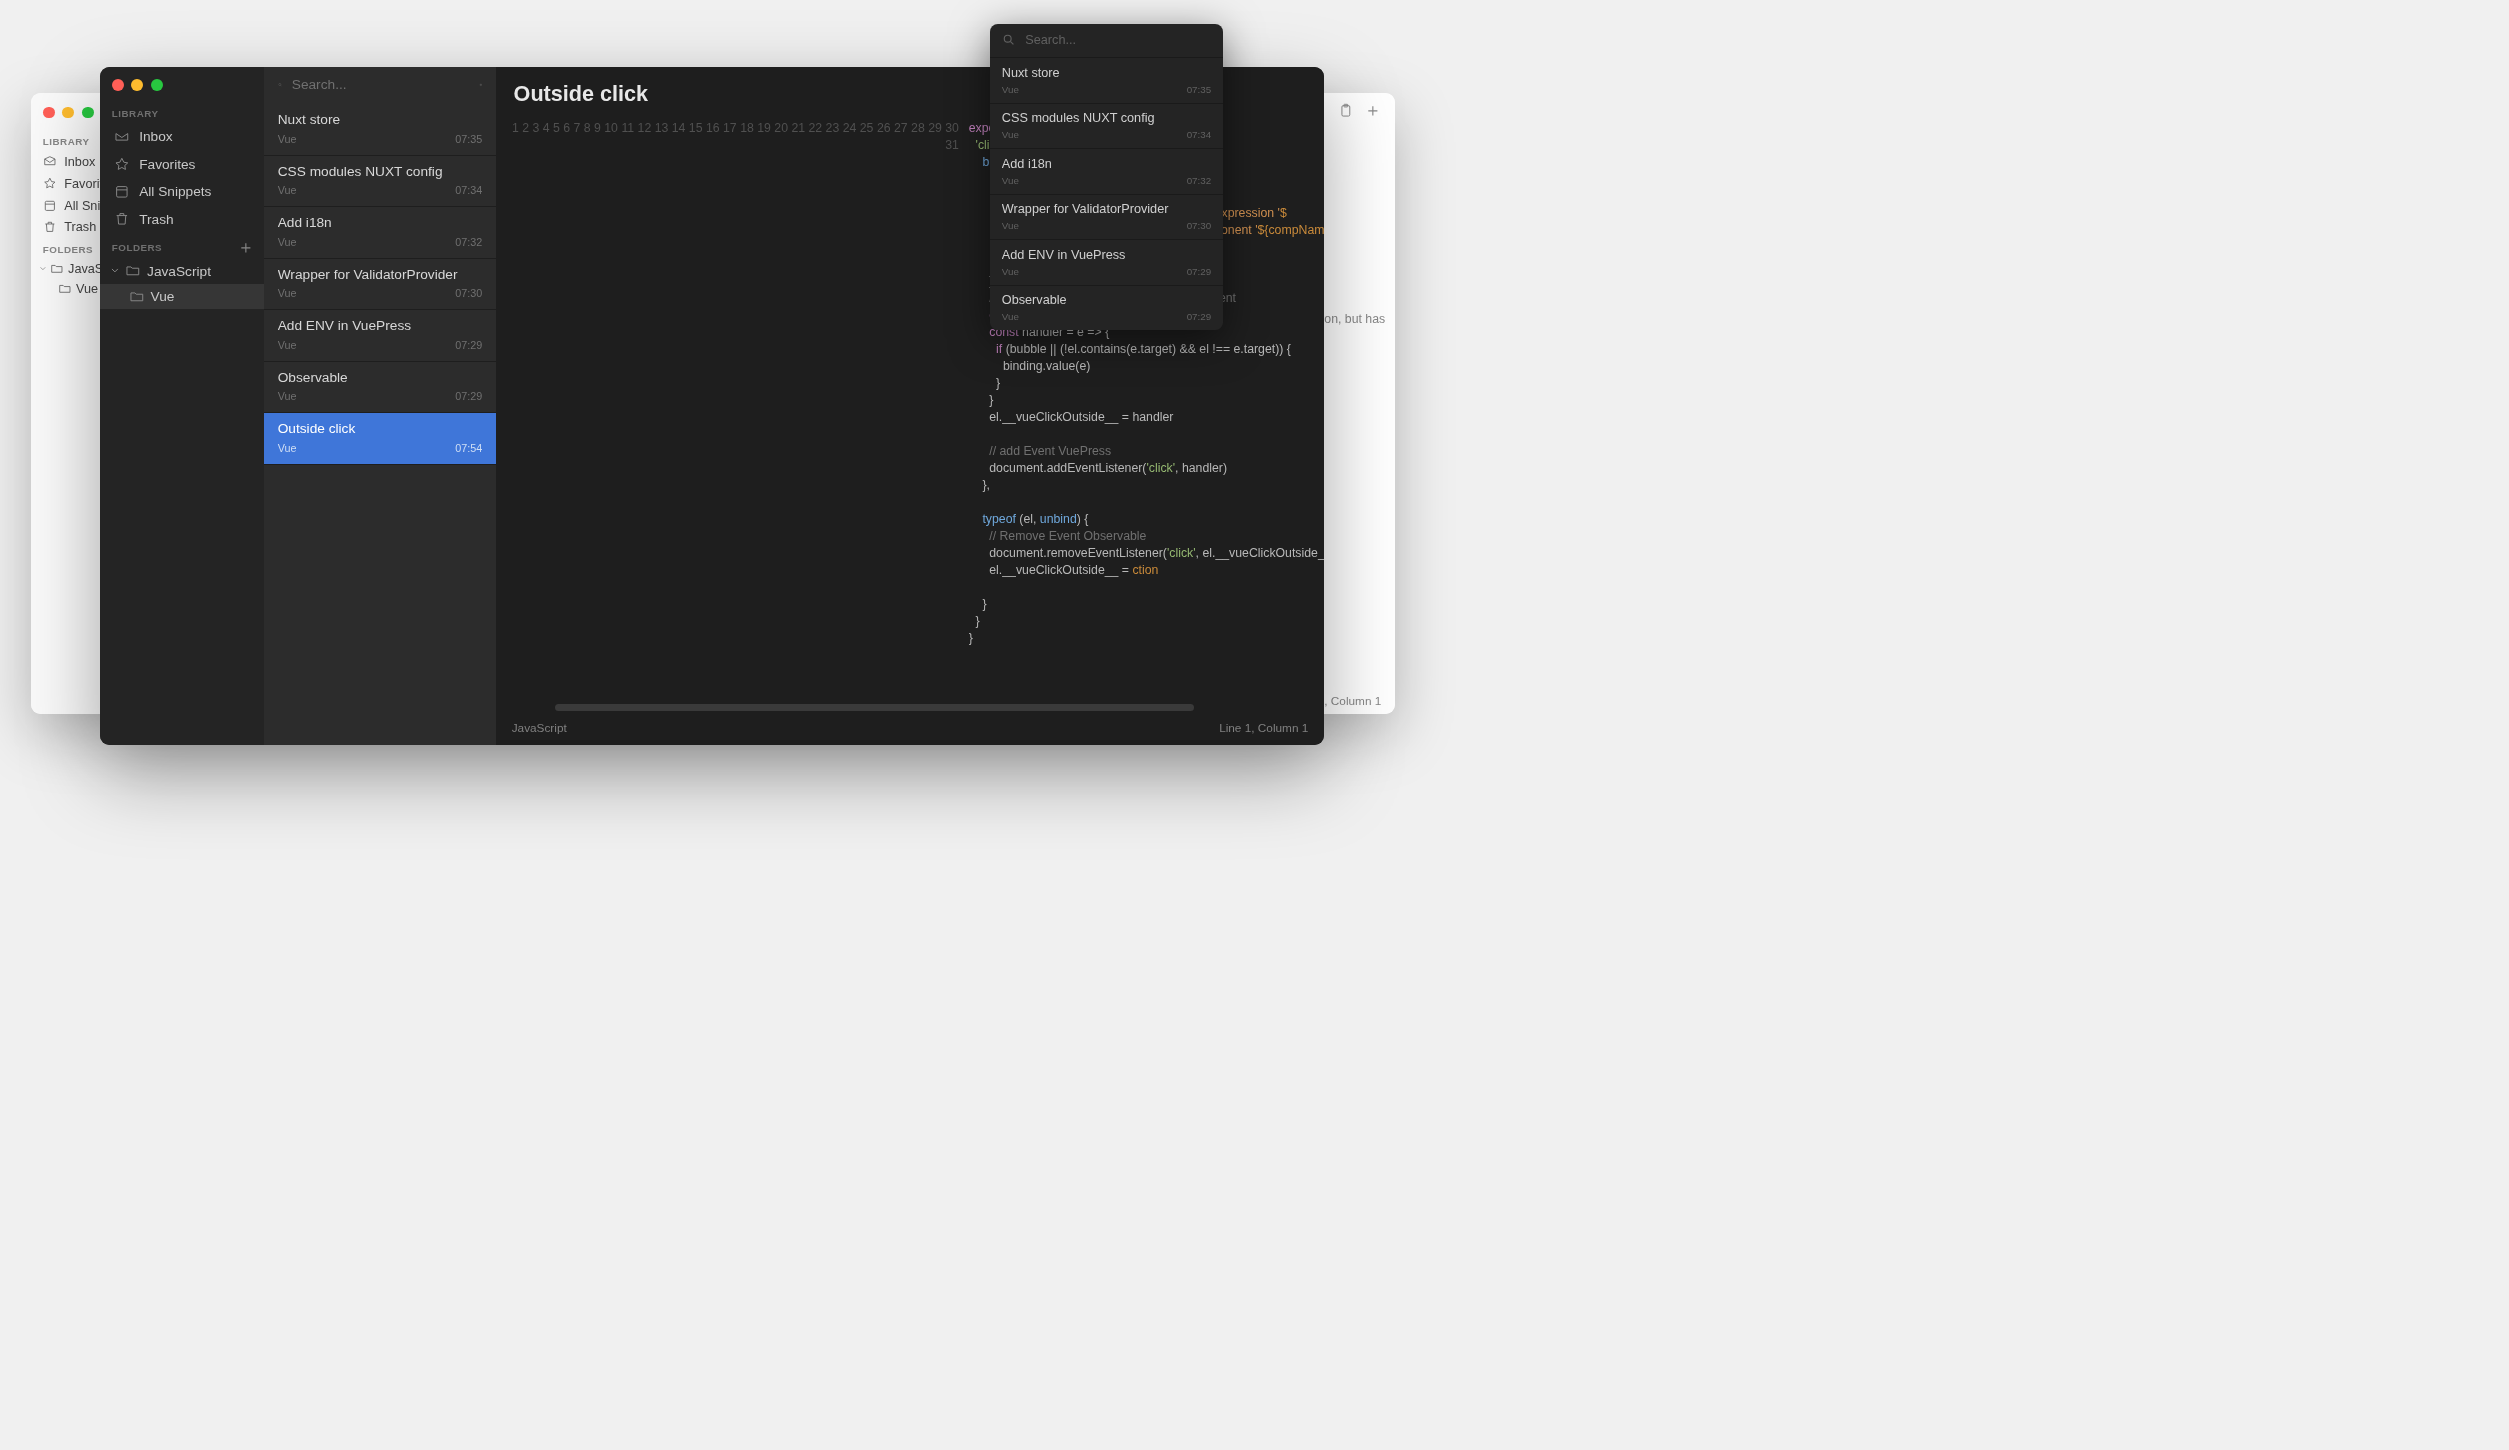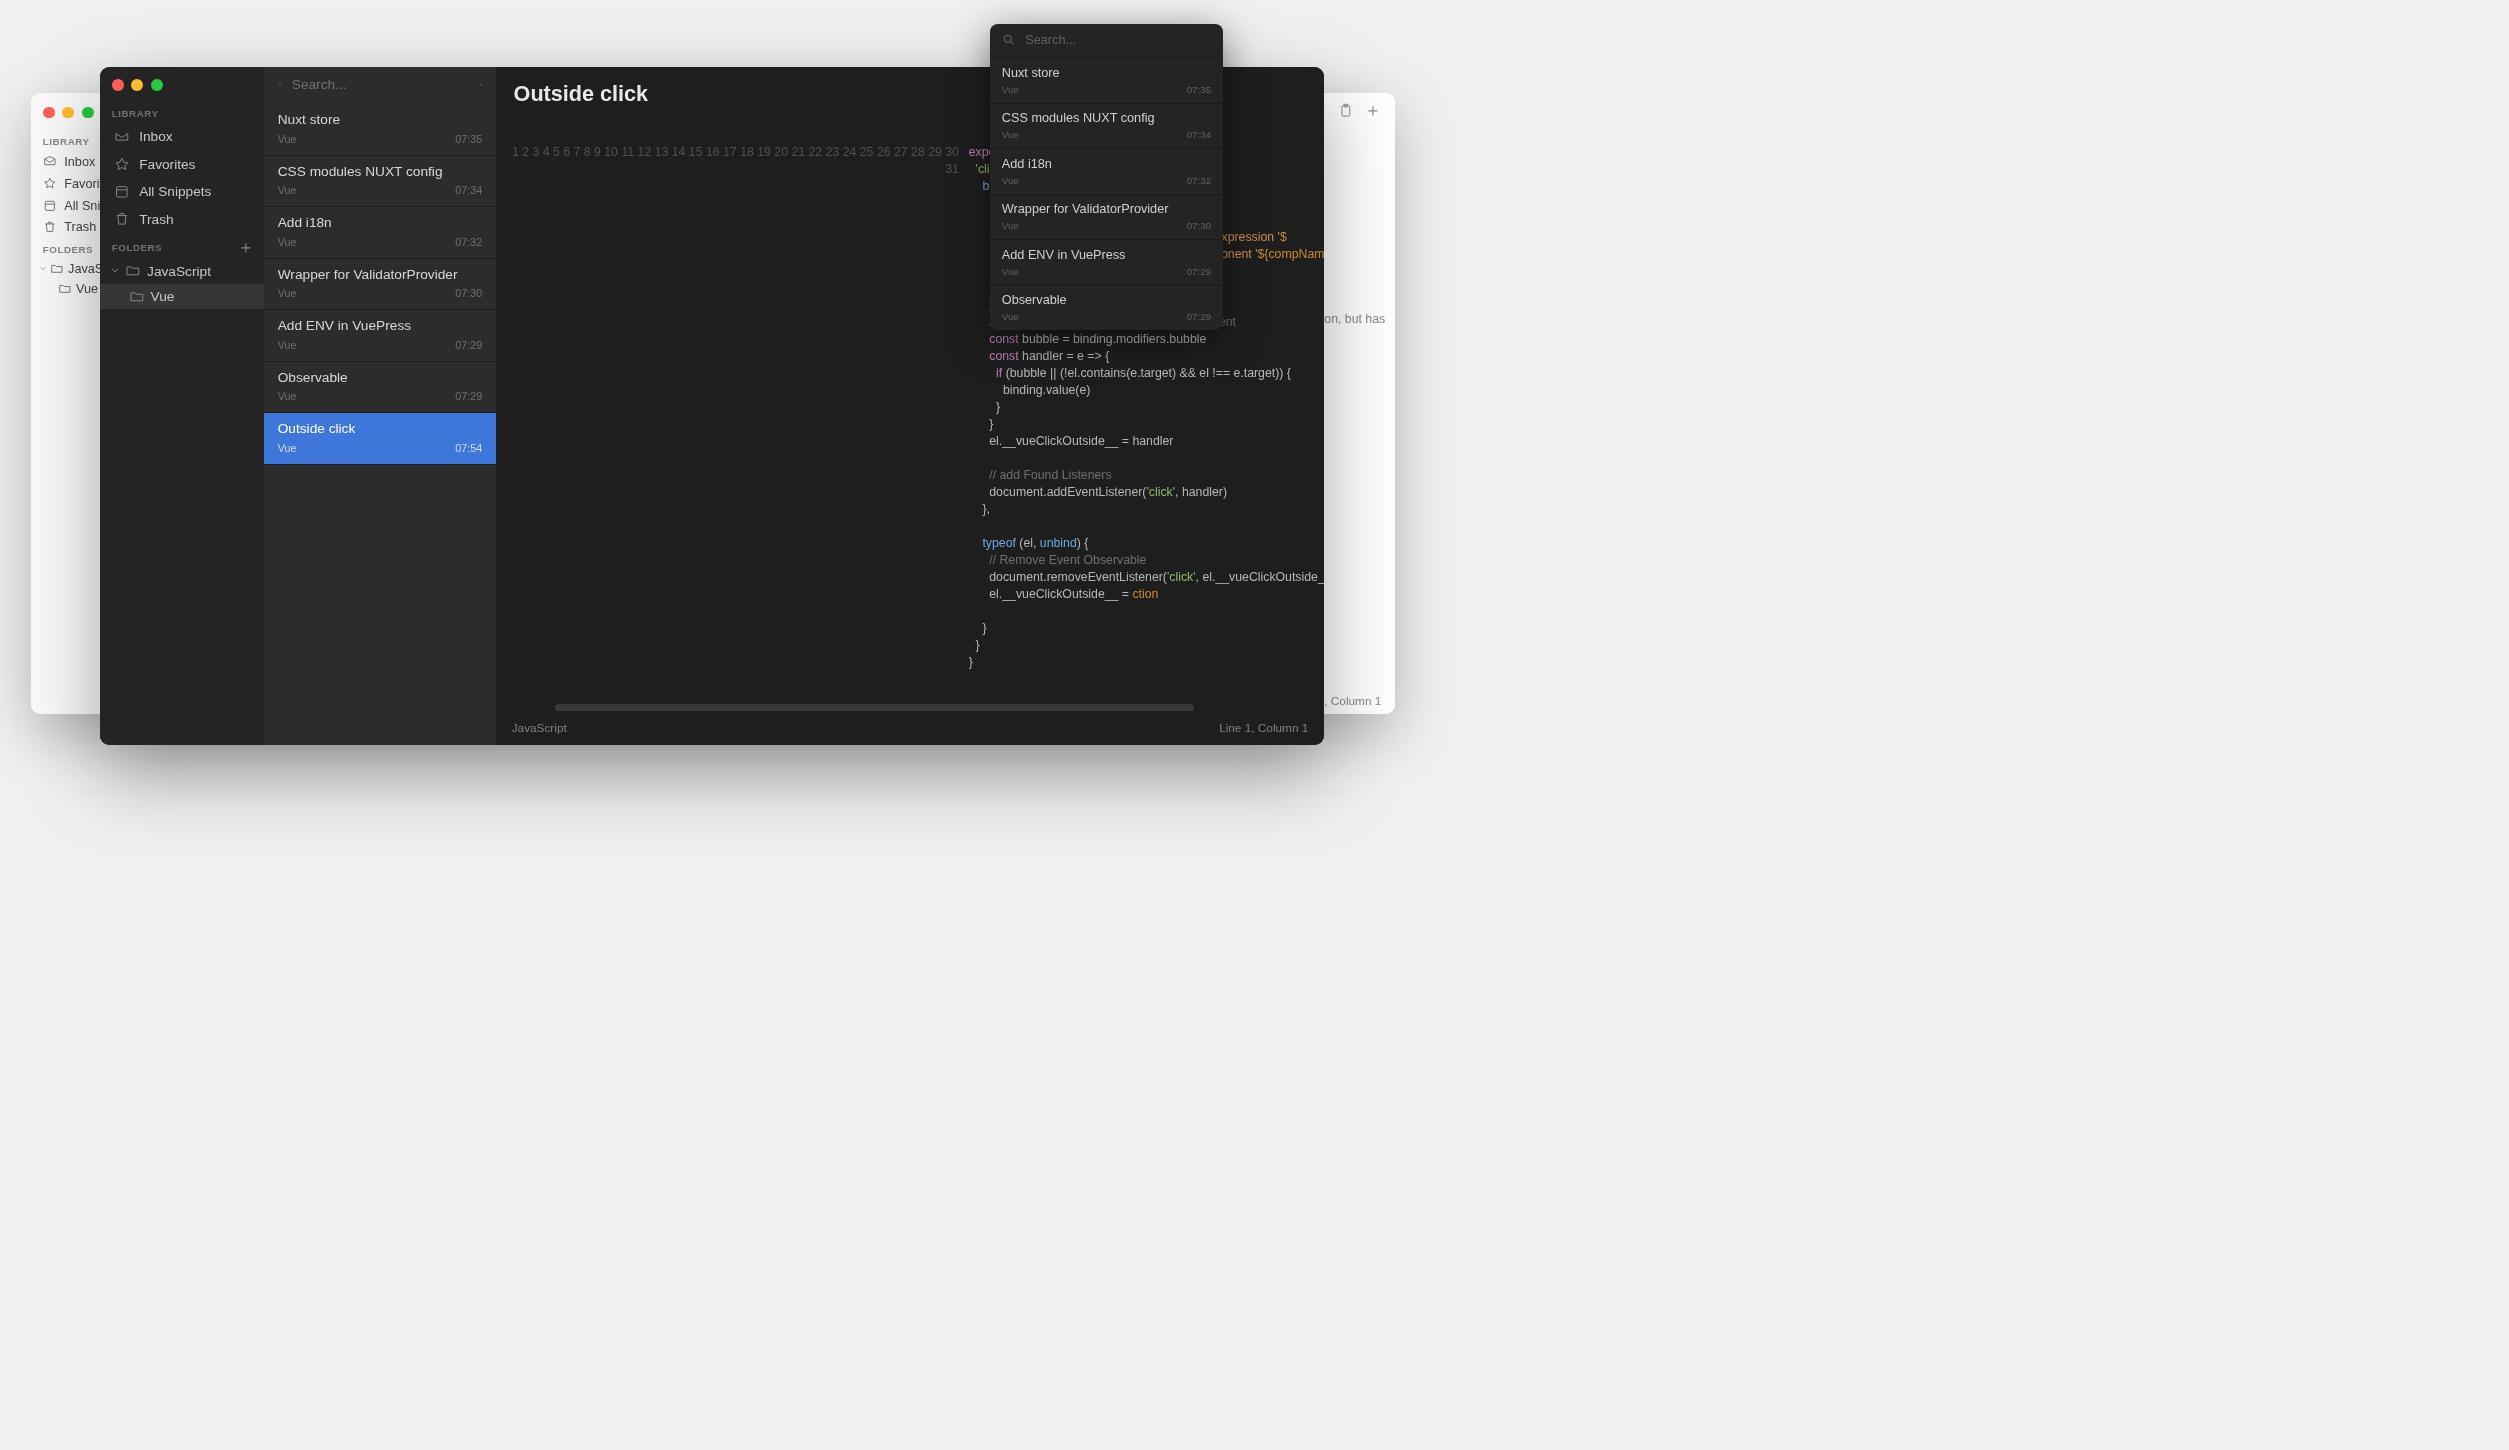--- a/index.html
+++ b/index.html
@@ -51,21 +51,21 @@
 
 .window-dark .snip { padding: 7.8px 13.7px 9.8px; border-bottom: 1px solid #1e1e1e; cursor:pointer; }
 .window-dark .snip.sel { background: #3f76d9; color:#fff; }
 .window-dark .snip .title { font-size: 13.7px; color: #d8d8d8; margin-bottom: 5.9px; font-weight:500; overflow:hidden; white-space:nowrap; text-overflow:ellipsis;}
 .window-dark .snip.sel .title { color:#fff; }
 .window-dark .snip .meta { display:flex; justify-content:space-between; font-size:10.8px; color:#707070; }
 .window-dark .snip.sel .meta { color: #d0dff5; }
 
 .window-dark .editor { flex:1; background:#1e1e1e; display:flex; flex-direction:column; position:relative; overflow:hidden;}
 .window-dark .ed-title { font-size:21.6px; font-weight:700; color:#e8e8e8; padding: 13.7px 17.6px 9.8px; }
-.window-dark .code-area { flex:1; display:flex; overflow:hidden; font-family: 'SF Mono', Menlo, Consolas, monospace; font-size:12.3px; line-height:17px; padding: 3.9px 0 0 7.8px; margin-top: 24px;}
+.window-dark .code-area { flex:1; display:flex; overflow:hidden; font-family: 'SF Mono', Menlo, Consolas, monospace; font-size:12.3px; line-height:17px; padding: 3.9px 0 0 7.8px;}
 .window-dark .gutter { text-align:right; color:#505050; padding: 0 9.8px 0 5.9px; user-select:none; }
 .window-dark .code { color:#b8b8b8; white-space:pre; overflow-x:auto; }
 .window-dark .code::-webkit-scrollbar { height:9.8px; }
 .window-dark .code::-webkit-scrollbar-thumb { background:#444; border-radius:4.9px; }
 .tok-kw { color:#c080bc; }
 .tok-dec { color:#6fa8dc; }
 .tok-str { color:#95b871; }
 .tok-cm { color:#707070; }
 .tok-lit { color:#c98a3a; }
 .tok-tmpl { color:#d09050; }
@@ -325,21 +325,21 @@
       }
       <span class="tok-cm">// Define Handler and cache it on the element</span>
       <span class="tok-kw">const</span> bubble = binding.modifiers.bubble
       <span class="tok-kw">const</span> handler = e =&gt; {
         <span class="tok-kw">if</span> (bubble || (!el.contains(e.target) &amp;&amp; el !== e.target)) {
           binding.value(e)
         }
       }
       el.__vueClickOutside__ = handler
 
-      <span class="tok-cm">// add Found Listeners</span>
+      <span class="tok-cm">// add Event VuePress</span>
       document.addEventListener(<span class="tok-str">'click'</span>, handler)
     },
 
     <span class="tok-dec">typeof</span> (el, <span class="tok-dec">unbind</span>) {
       <span class="tok-cm">// Remove Event Observable</span>
       document.removeEventListener(<span class="tok-str">'click'</span>, el.__vueClickOutside__)
       el.__vueClickOutside__ = <span class="tok-lit">ction</span>
 
     }
   }

